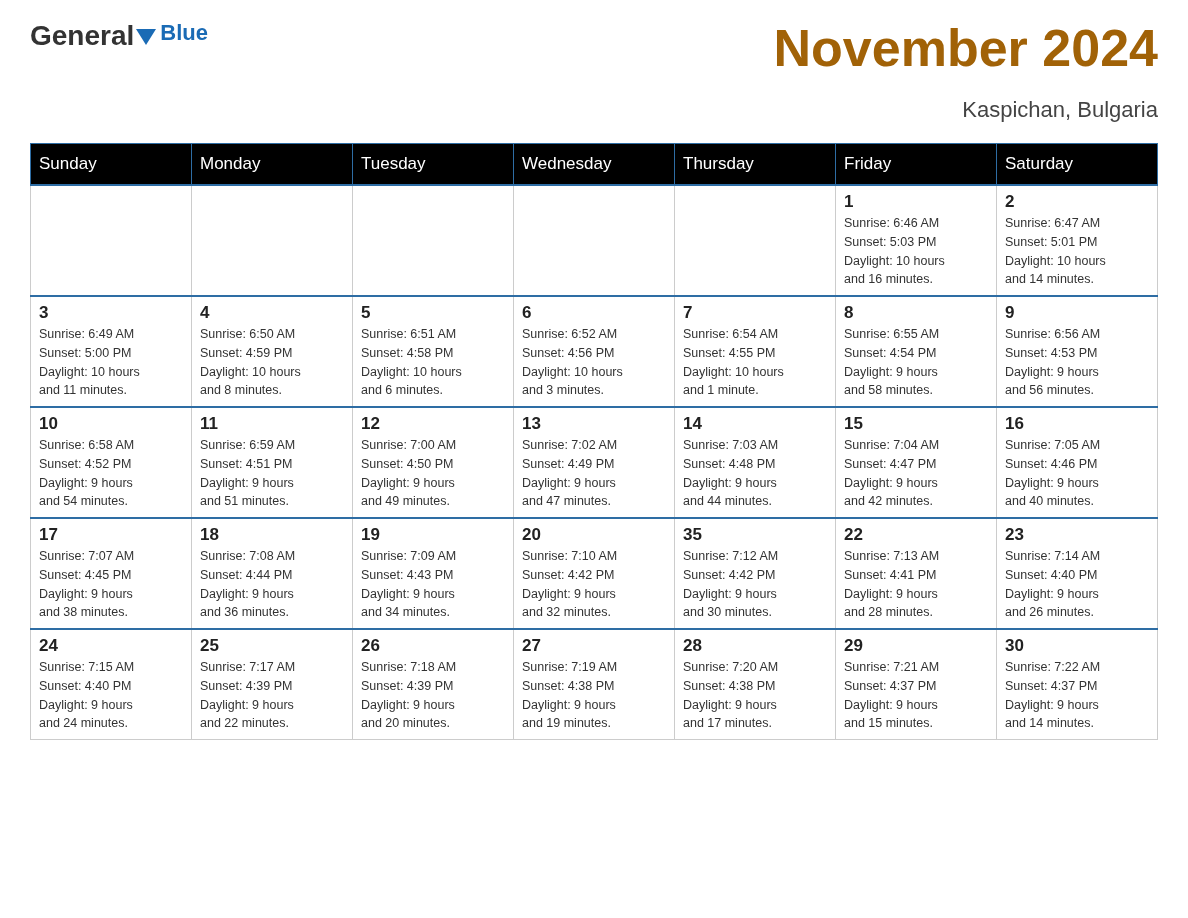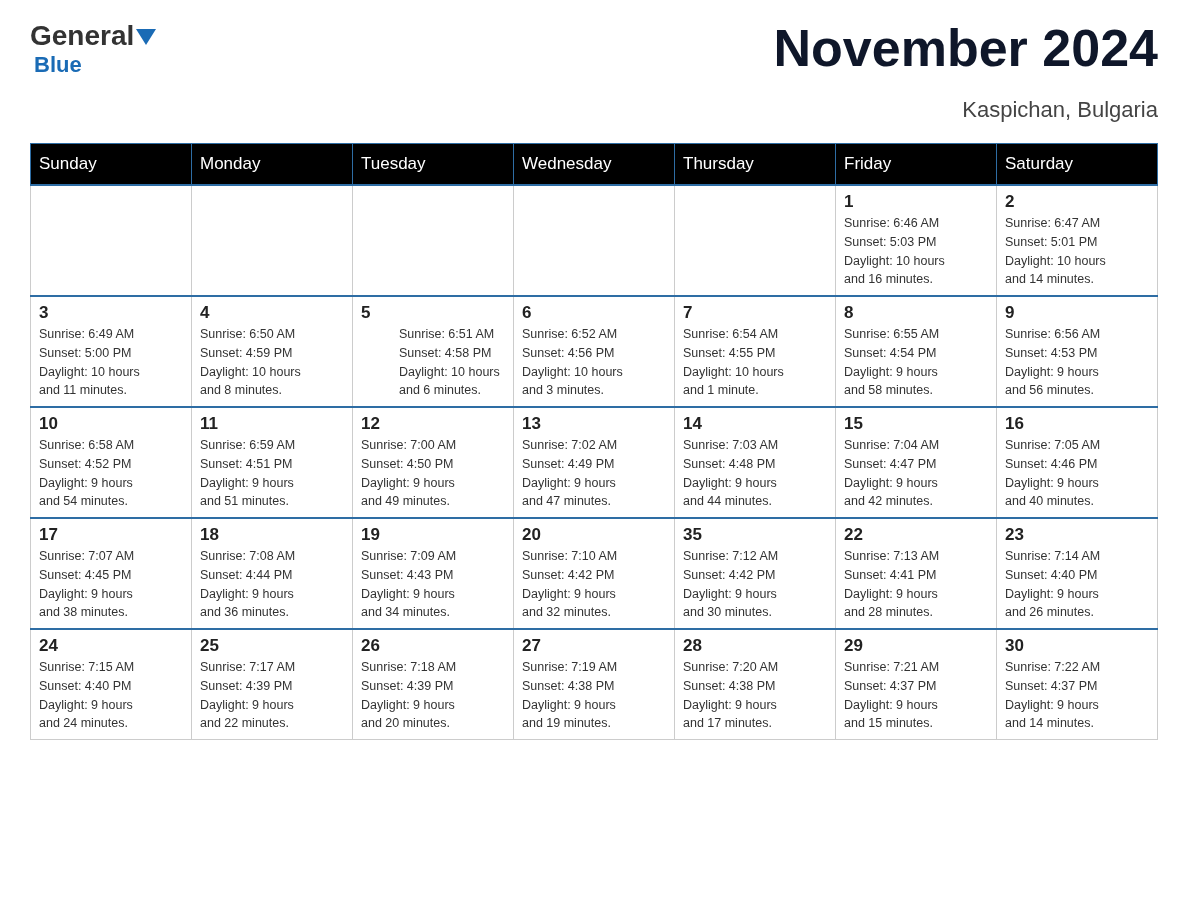--- a/index.html
+++ b/index.html
@@ -11,21 +11,21 @@
       min-height: 918px;
     }
     .header {
       display: flex;
       justify-content: space-between;
       align-items: flex-start;
       margin-bottom: 20px;
     }
     .logo {
       display: flex;
-      flex-direction: column;
+      flex-direction: row;
       align-items: flex-start;
     }
     .logo-text {
       display: flex;
       align-items: center;
       font-size: 28px;
       font-weight: bold;
       color: #333;
     }
     .logo-general { color: #333; }
@@ -44,21 +44,21 @@
       font-size: 22px;
       font-weight: bold;
       margin-left: 4px;
     }
     .title-block {
       text-align: right;
     }
     .month-title {
       font-size: 52px;
       font-weight: bold;
-      color: #0f172a;
+      color: #a16207;
       line-height: 1.1;
     }
     .location {
       font-size: 22px;
       color: #444;
       margin-top: 20px;
     }
     .calendar {
       width: 100%;
       border-collapse: collapse;
@@ -164,21 +164,21 @@
         </td>
         <td>
           <div class="day-number">4</div>
           <div class="day-info" style="white-space: pre-line;">Sunrise: 6:50 AM
 Sunset: 4:59 PM
 Daylight: 10 hours
 and 8 minutes.</div>
         </td>
         <td>
           <div class="day-number">5</div>
-          <div class="day-info" style="white-space: pre-line; margin-left: 38px;">Sunrise: 6:51 AM
+          <div class="day-info" style="white-space: pre-line;">Sunrise: 6:51 AM
 Sunset: 4:58 PM
 Daylight: 10 hours
 and 6 minutes.</div>
         </td>
         <td>
           <div class="day-number">6</div>
           <div class="day-info" style="white-space: pre-line;">Sunrise: 6:52 AM
 Sunset: 4:56 PM
 Daylight: 10 hours
 and 3 minutes.</div>

